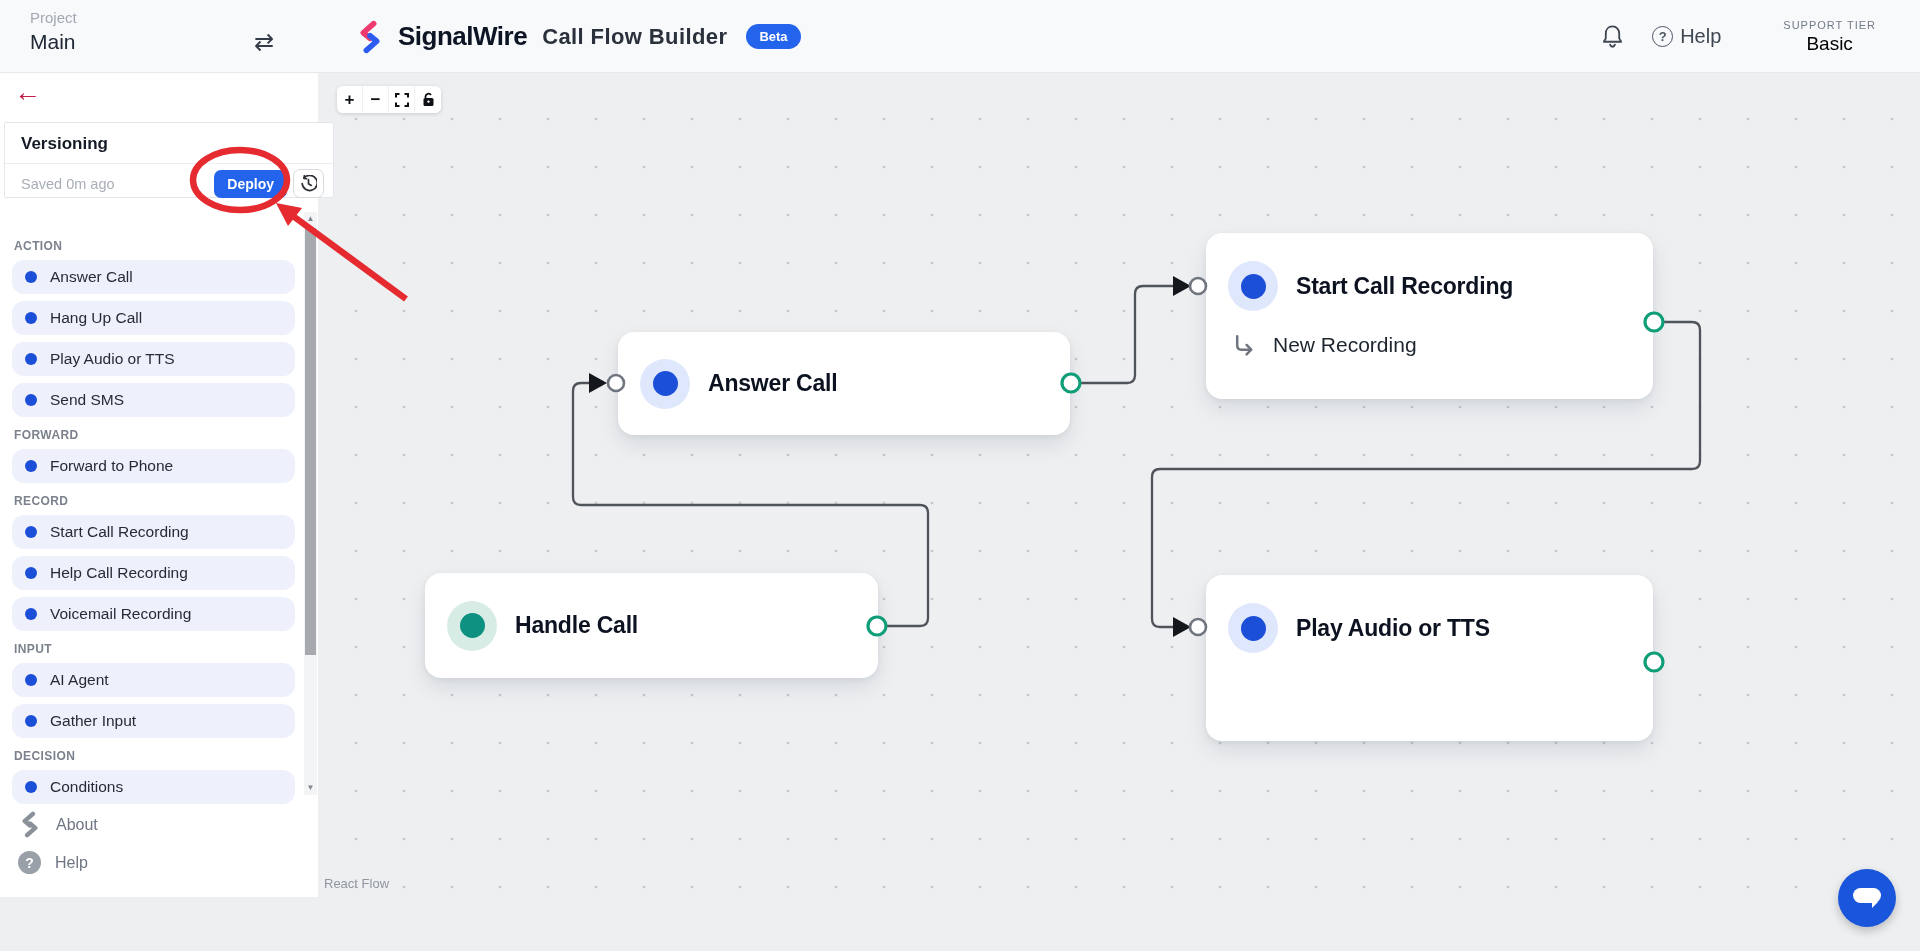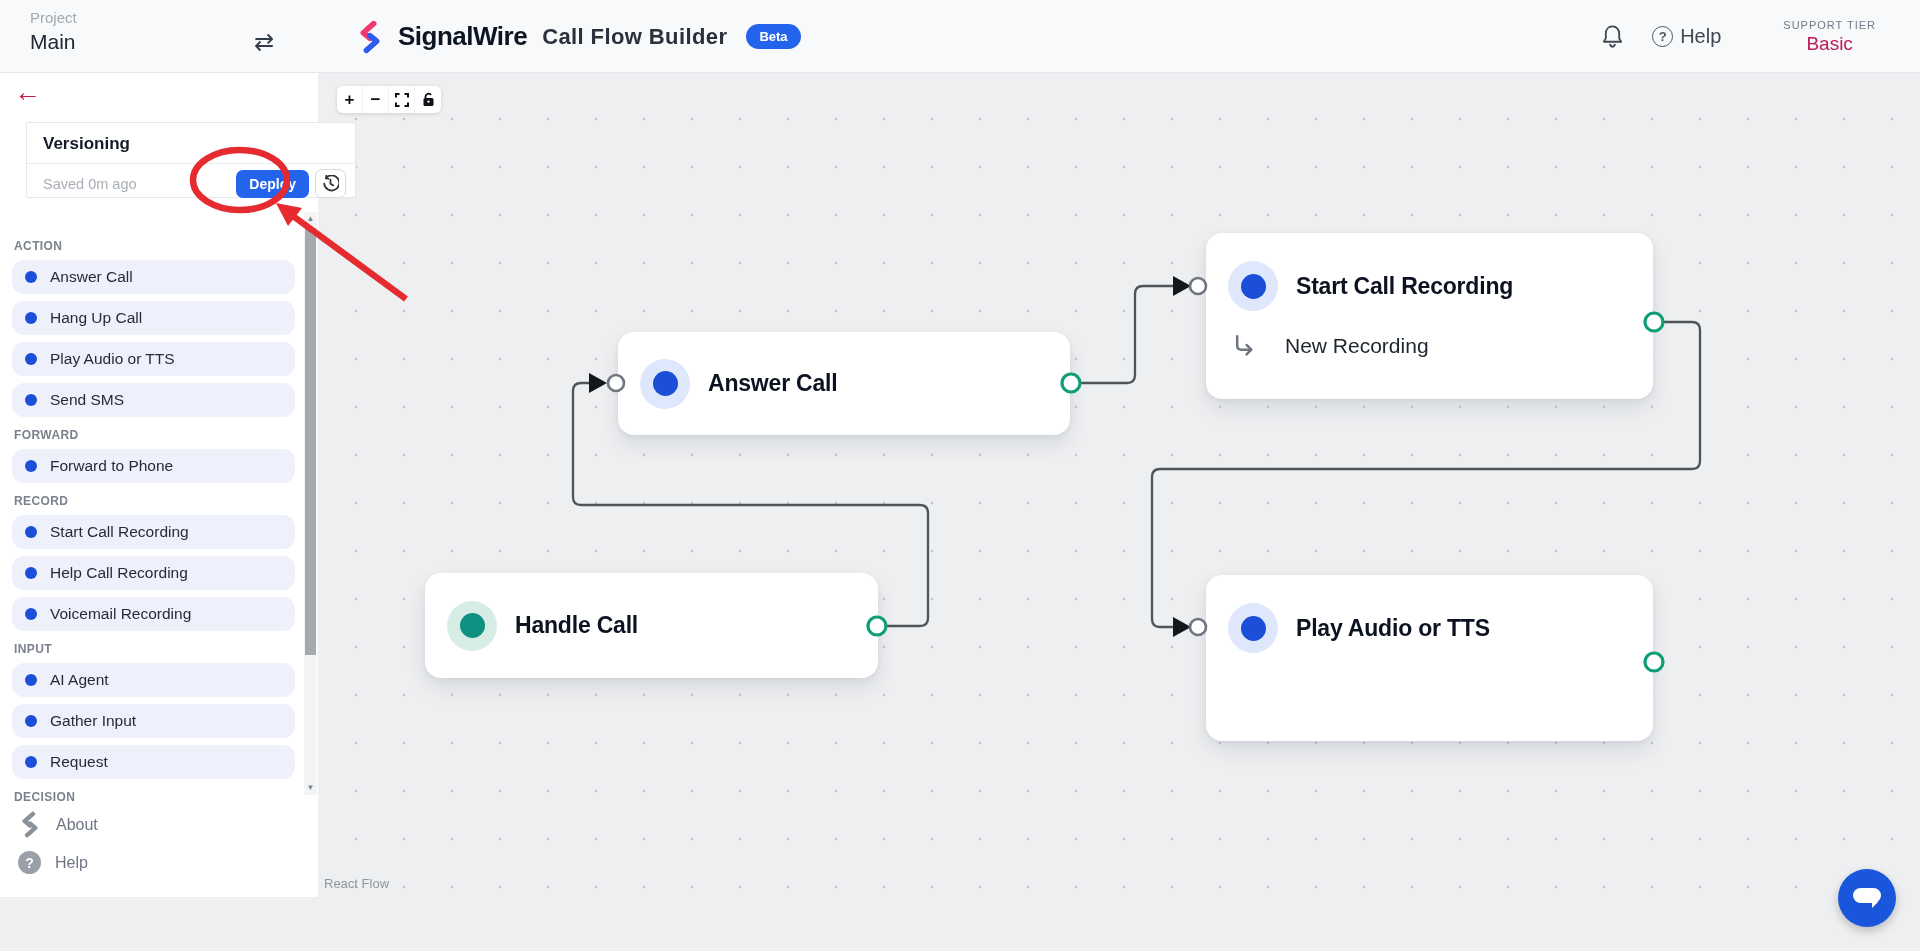--- a/index.html
+++ b/index.html
@@ -16,26 +16,26 @@
   .brand .name { font-size:26px; font-weight:800; color:#0d1524; letter-spacing:-0.5px; }
   .brand .title { font-size:22px; font-weight:600; color:#2a313c; letter-spacing:0.4px; margin-left:2px; }
   .beta { background:#2463eb; color:#fff; font-size:13px; font-weight:700; padding:5px 13px; border-radius:999px; margin-left:6px; }
   .hdr-right { position:absolute; right:0; top:0; height:73px; display:flex; align-items:center; }
   .bell { margin-right:28px; cursor:pointer; }
   .helpgrp { display:flex; align-items:center; gap:7px; cursor:pointer; margin-right:62px; }
   .qcirc { width:21px; height:21px; border:1.8px solid #4b5563; border-radius:50%; color:#4b5563; font-size:13px; font-weight:700; display:flex; align-items:center; justify-content:center; }
   .helpgrp .txt { font-size:20px; color:#3f4752; }
   .tier { text-align:center; margin-right:44px; }
   .tier .lbl { font-size:11px; letter-spacing:1px; color:#717b88; }
-  .tier .val { font-size:19px; color:#be185d; margin-top:2px; }
+  .tier .val { font-size:19px; color:#000000; margin-top:2px; }
 
   
   .sidebar { position:absolute; left:0; top:73px; width:318px; height:824px; background:#fff; z-index:20; }
   .back { position:absolute; left:14px; top:6px; font-size:27px; font-weight:700; color:#c11d46; cursor:pointer; line-height:1; }
-  .vcard { position:absolute; left:26px; top:49px; width:330px; height:76px; background:#fff; border:1px solid #e3e6ea; border-radius:2px; }
+  .vcard { position:absolute; left:4px; top:49px; width:330px; height:76px; background:#fff; border:1px solid #e3e6ea; border-radius:2px; }
   .vcard .vtitle { font-size:17px; font-weight:700; color:#151b26; padding:11px 16px 9px 16px; border-bottom:1px solid #eceef1; }
   .vrow { display:flex; align-items:center; padding:5px 9px 5px 16px; }
   .saved { font-size:14.5px; color:#a9aeb7; flex:1; }
   .deploy { background:#2463eb; color:#fff; border:none; font-size:14px; font-weight:700; padding:6px 13px; border-radius:7px; cursor:pointer; font-family:inherit; }
   .histbtn { width:31px; height:29px; margin-left:6px; background:#fff; border:1px solid #d7dadf; border-radius:7px; display:flex; align-items:center; justify-content:center; cursor:pointer; }
   .palette { position:absolute; left:12px; top:146px; width:283px; height:587px; overflow:hidden; }
   .sec-lbl { font-size:12px; font-weight:600; letter-spacing:0.4px; color:#7b828d; margin:11px 0 7px 2px; }
   .sec-lbl:first-child { margin-top:20px; }
   .pitem { height:34px; background:#eef1fb; border-radius:12px; display:flex; align-items:center; gap:13px; padding-left:13px; margin-bottom:7px; cursor:grab; }
   .pitem .dot { width:12px; height:12px; border-radius:50%; background:#1c4fd8; flex:none; }
@@ -55,21 +55,21 @@
   .tbtn { width:26px; height:27px; display:flex; align-items:center; justify-content:center; border-right:1px solid #f0f0f1; cursor:pointer; font-size:17px; font-weight:600; color:#0e1116; background:#fff; }
   .tbtn:last-child { border-right:none; }
 
   .node { position:absolute; background:#fff; border-radius:16px; box-shadow:0 10px 22px rgba(15,23,42,.09), 0 2px 6px rgba(15,23,42,.06); cursor:grab; }
   .nrow { display:flex; align-items:center; gap:18px; padding-left:22px; }
   .halo { width:50px; height:50px; border-radius:50%; display:flex; align-items:center; justify-content:center; flex:none; }
   .halo.blue { background:#dfe7fc; } .halo.teal { background:#d8ece6; }
   .halo .core { width:25px; height:25px; border-radius:50%; }
   .halo.blue .core { background:#1c4fd8; } .halo.teal .core { background:#0e9180; }
   .ntitle { font-size:23px; font-weight:700; color:#0c1220; letter-spacing:-0.2px; }
-  .nsub { display:flex; align-items:center; gap:28px; padding-left:26px; }
+  .nsub { display:flex; gap:16px; padding-left:26px; }
   .nsub .stxt { font-size:21px; color:#1d252f; }
   .edges { position:absolute; left:0; top:0; pointer-events:none; }
   .attribution { position:absolute; left:6px; top:803px; font-size:13px; color:#9096a0; }
 
   
   .footer { position:absolute; left:0; top:897px; width:1920px; height:54px; background:#fdfdfe; border-top:1px solid #e4e6ea; display:flex; justify-content:center; align-items:center; gap:34px; z-index:25; }
   .flink { font-size:15.5px; color:#8d939b; cursor:pointer; }
 
   .chat { position:absolute; left:1838px; top:869px; width:58px; height:58px; border-radius:50%; background:#1a56db; display:flex; align-items:center; justify-content:center; box-shadow:0 4px 10px rgba(0,0,0,.22); cursor:pointer; z-index:40; }
 
@@ -168,24 +168,20 @@
           <span class="plbl">Voicemail Recording</span>
         </div>
       <div class="sec-lbl">INPUT</div>
       <div class="pitem">
           <span class="dot"></span>
           <span class="plbl">AI Agent</span>
         </div>
       <div class="pitem">
           <span class="dot"></span>
           <span class="plbl">Gather Input</span>
-        </div>
-      <div class="pitem">
-          <span class="dot"></span>
-          <span class="plbl">Request</span>
         </div>
       <div class="sec-lbl">DECISION</div>
       <div class="pitem">
           <span class="dot"></span>
           <span class="plbl">Conditions</span>
         </div>
     </div>
 
     <div class="sbar">
       <div class="arr up">▲</div>

